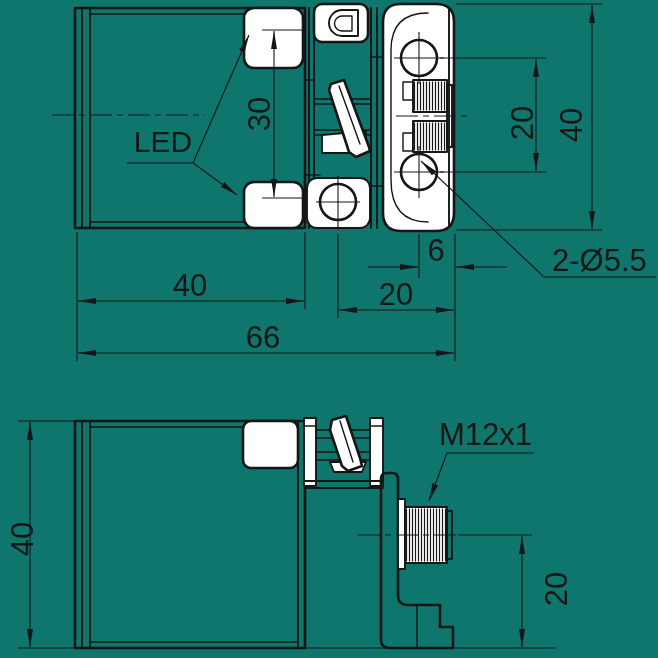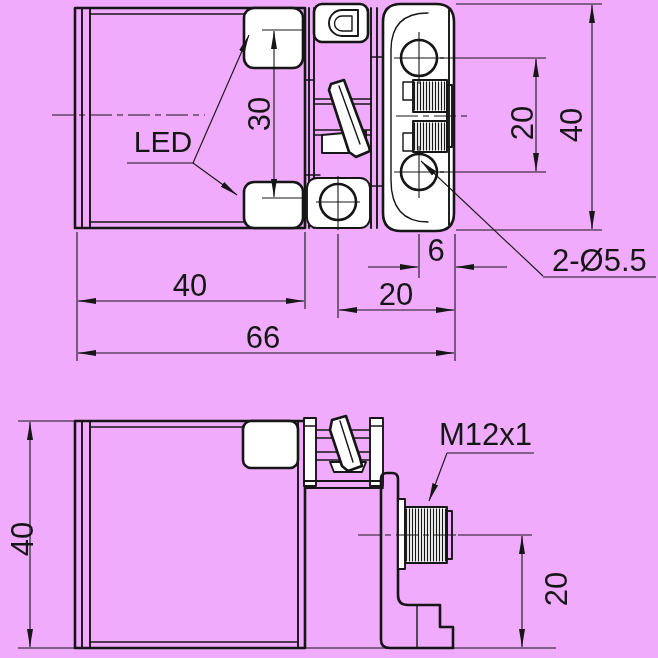--- a/index.html
+++ b/index.html
@@ -1,16 +1,16 @@
 <!DOCTYPE html>
 <html><head>
 <meta charset="utf-8">
 <style>
   html,body{margin:0;padding:0;background:#ffffff;}
-  .stage{position:relative;width:658px;height:658px;background:#f0abfc;overflow:hidden;}
+  .stage{position:relative;width:658px;height:658px;background:#0f766e;overflow:hidden;}
   svg{display:block;}
   
   .t{stroke:#161616;stroke-width:2.6;fill:none;stroke-linejoin:round;stroke-linecap:round;}
   .m{stroke:#161616;stroke-width:1.9;fill:none;stroke-linejoin:round;stroke-linecap:round;}
   .n{stroke:#161616;stroke-width:1.4;fill:none;stroke-linejoin:round;stroke-linecap:round;}
   .d{stroke:#161616;stroke-width:1.1;fill:none;}
   .h{stroke:#161616;stroke-width:1.2;fill:none;}
   .cl{stroke:#161616;stroke-width:1;fill:none;stroke-dasharray:22 5 6 5;}
   .w{fill:#ffffff;}
   .dt{font-family:"Liberation Sans", sans-serif;font-size:31px;fill:#161616;}

